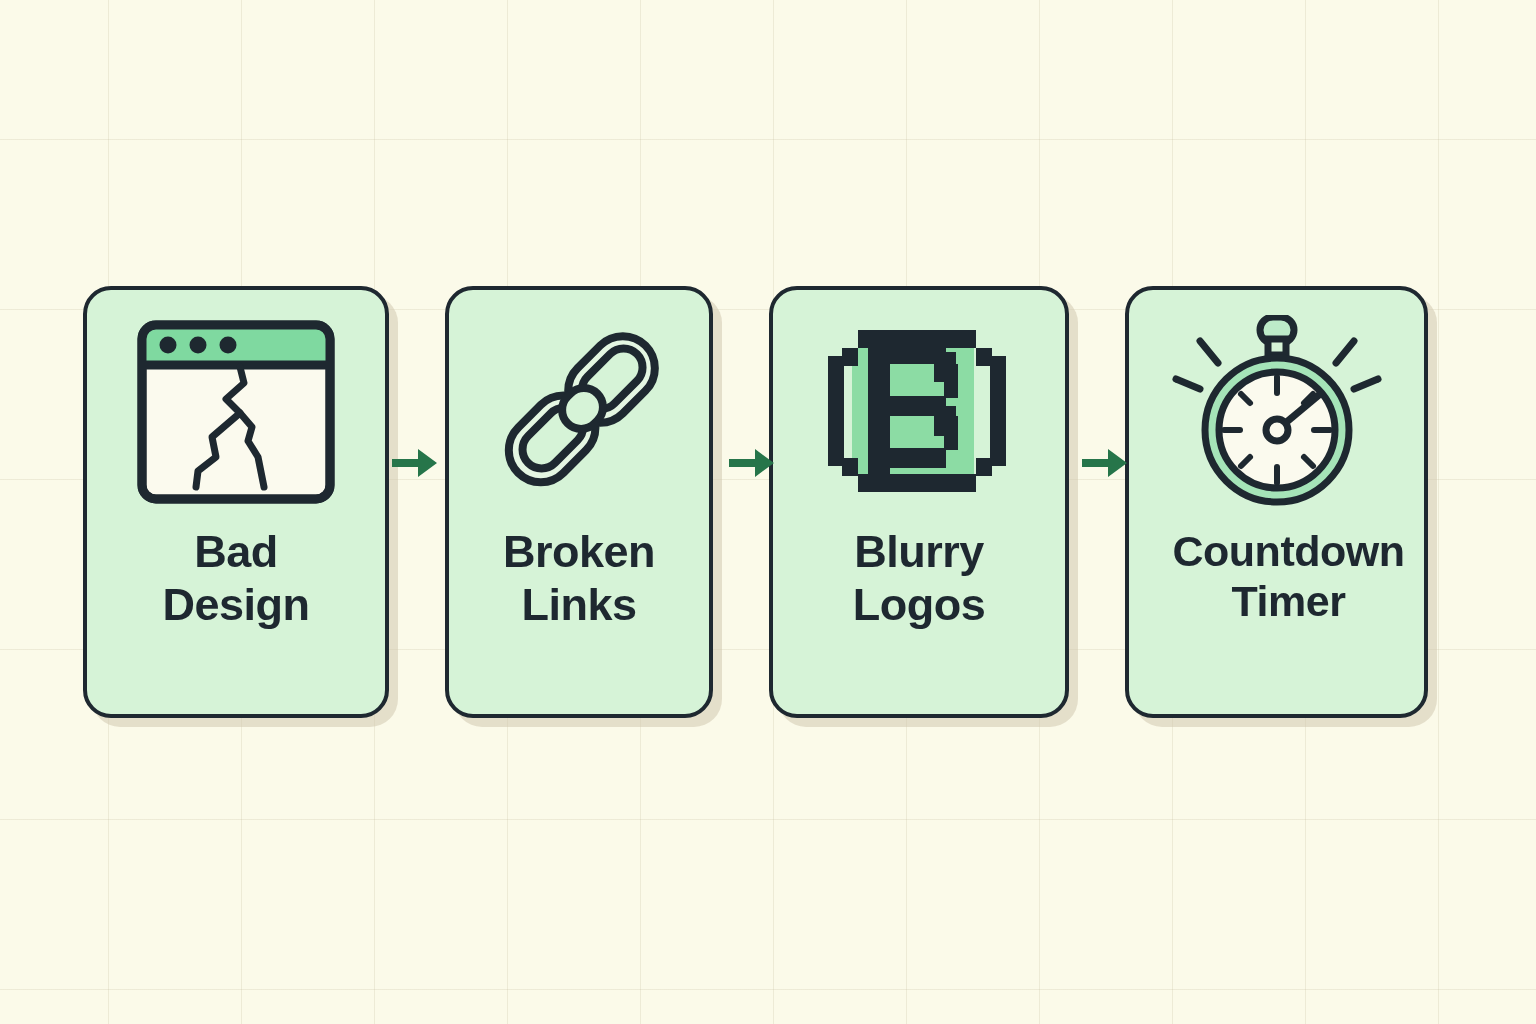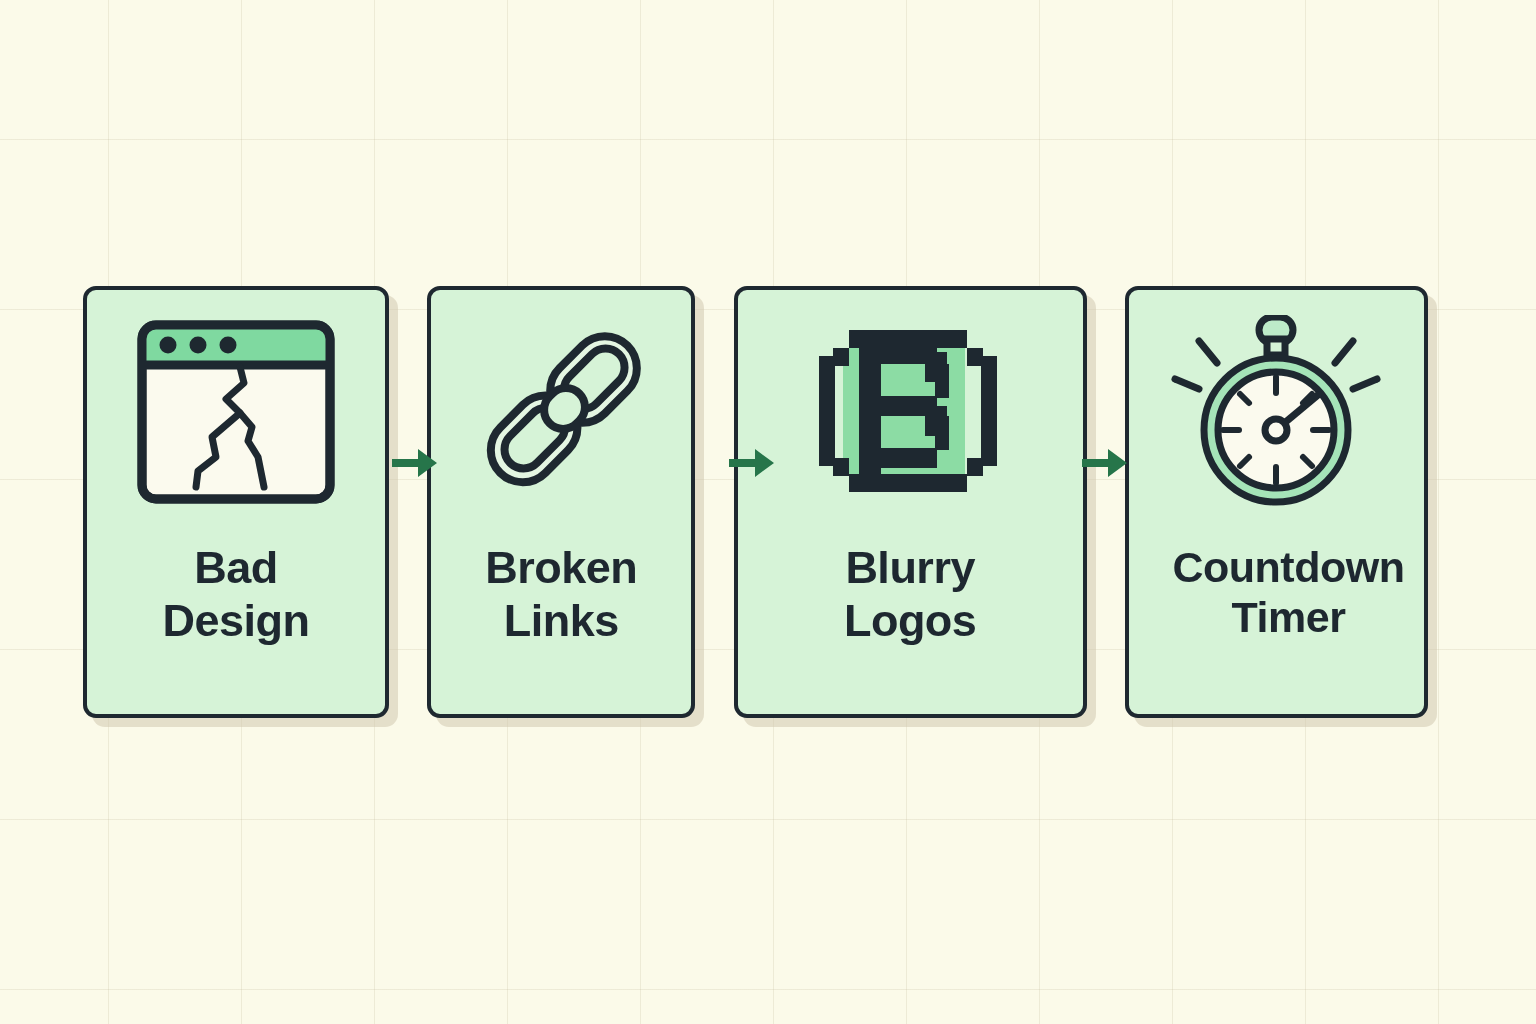--- a/index.html
+++ b/index.html
@@ -40,31 +40,30 @@
     align-items: stretch;
     justify-content: space-between;
   }
 
   .card {
     position: relative;
     box-sizing: border-box;
     width: 306px;
     height: 432px;
     border: 4px solid #1E2830;
-    border-radius: 13px;
+    border-radius: 28px;
     background: #D6F3D7;
     box-shadow: 9px 9px 0 0 rgba(209,201,176,0.55);
     display: flex;
     flex-direction: column;
     align-items: center;
     flex: 0 0 auto;
-    gap: 16px;
   }
   .card.w2 { width: 268px; }
-  .card.w3 { width: 353px; }
+  .card.w3 { width: 300px; }
   .card.w4 { width: 303px; }
 
   .icon-slot {
     height: 236px;
     width: 100%;
     display: flex;
     align-items: center;
     justify-content: center;
     padding-top: 8px;
     box-sizing: border-box;

